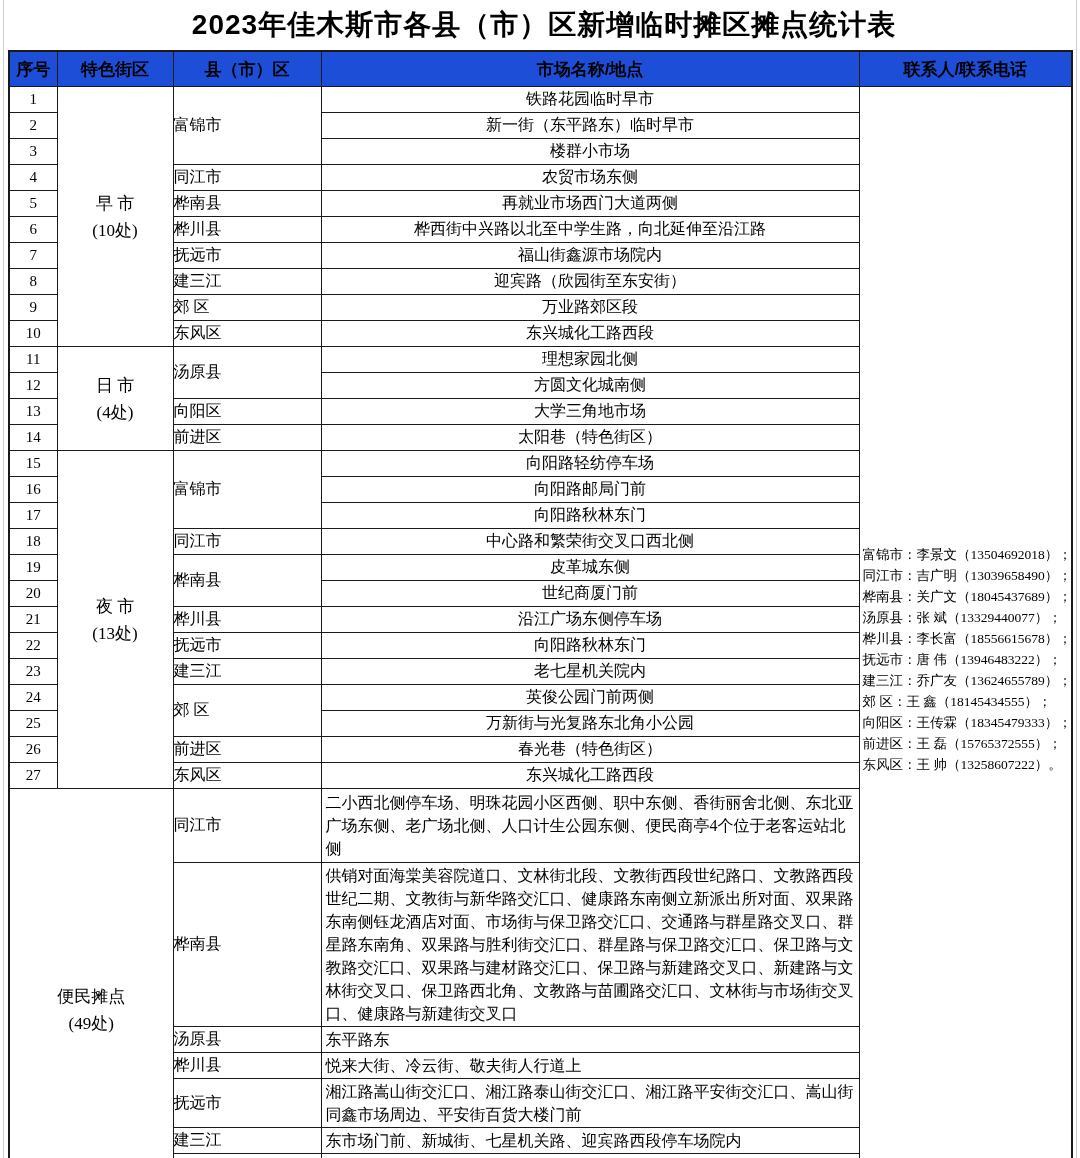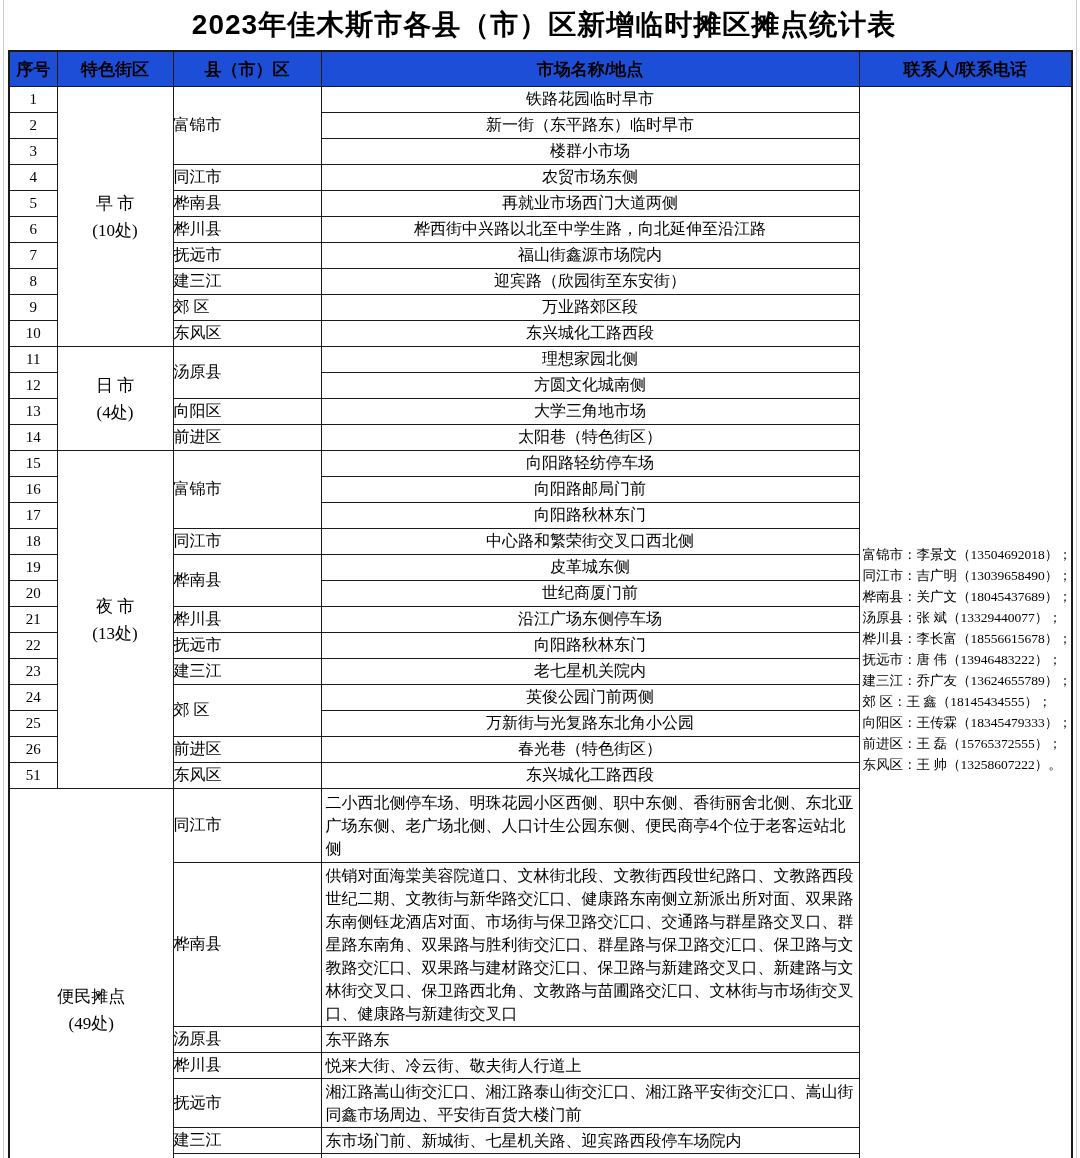--- a/index.html
+++ b/index.html
@@ -224,21 +224,21 @@
   <tr class="rh">
     <td class="no-cell">25</td>
     <td class="loc-cell">万新街与光复路东北角小公园</td>
   </tr>
   <tr class="rh">
     <td class="no-cell">26</td>
     <td class="district-cell">前进区</td>
     <td class="loc-cell">春光巷（特色街区）</td>
   </tr>
   <tr class="rh">
-    <td class="no-cell">51</td>
+    <td class="no-cell">27</td>
     <td class="district-cell">东风区</td>
     <td class="loc-cell">东兴城化工路西段</td>
   </tr>
 
   <tr class="h74">
     <td class="type-cell" colspan="2" rowspan="9">
       <div>便民摊点</div>
       <div>(49处)</div>
     </td>
     <td class="district-cell">同江市</td>

